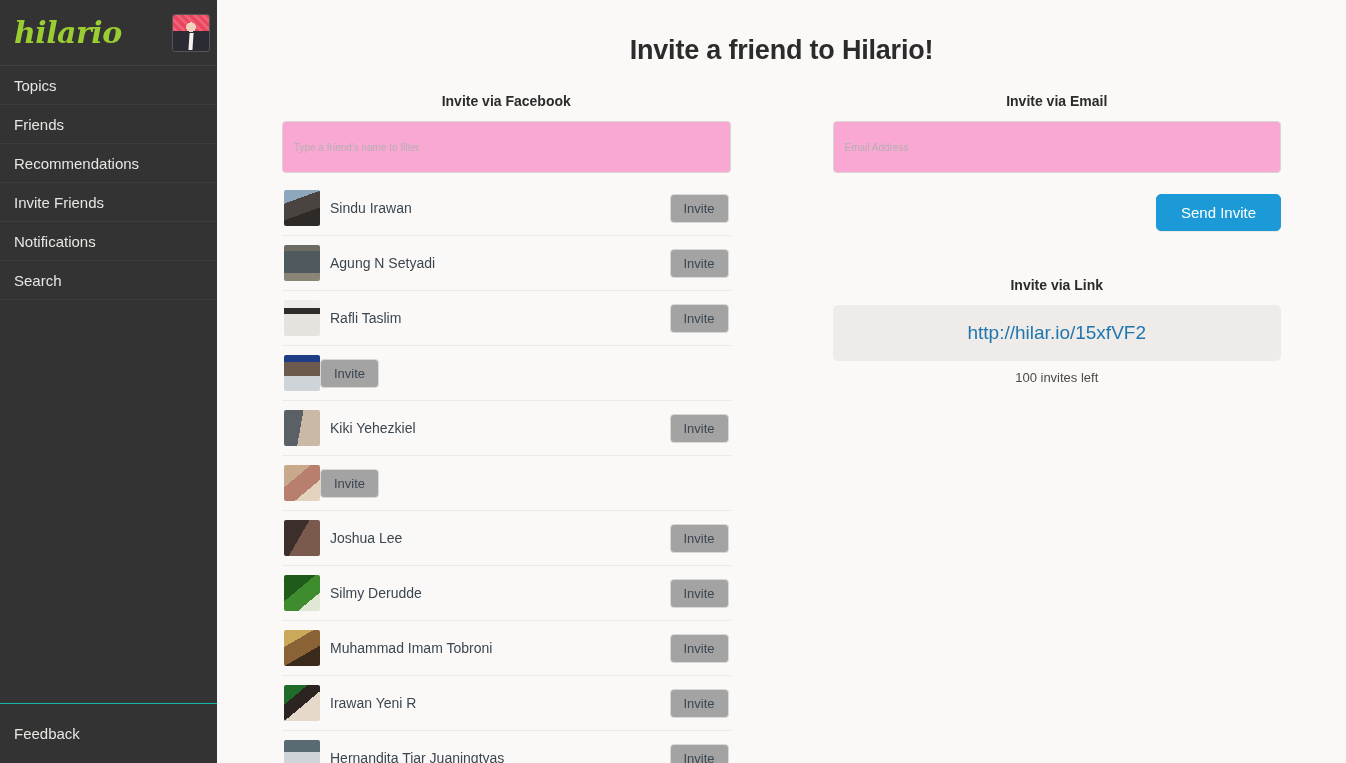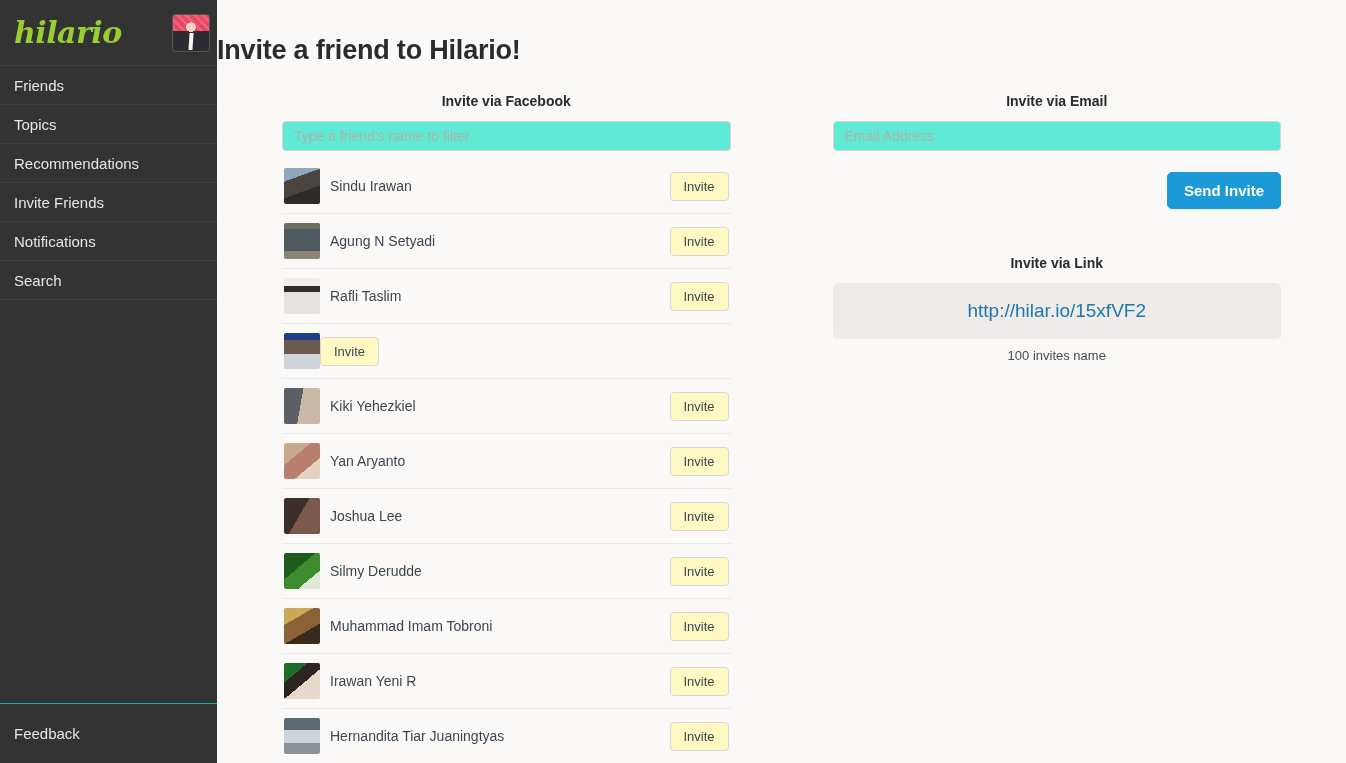--- a/index.html
+++ b/index.html
@@ -68,20 +68,21 @@
   }
 
   
   .main {
     flex: 1 1 auto; height: 763px;
     background: #faf9f7;
     position: relative;
     overflow: hidden;
   }
   .page-title {
+    text-align: center;
     font-size: 27px;
     font-weight: bold;
     color: #2b2b2b;
     padding-top: 35px;
     letter-spacing: -0.2px;
   }
   .columns {
     display: flex;
     padding: 0 65px;
     margin-top: 27px;
@@ -91,26 +92,26 @@
   .col { width: 450px; }
   .section-heading {
     text-align: center;
     font-size: 14px;
     font-weight: bold;
     color: #2b2b2b;
     margin-bottom: 12px;
   }
   .text-input {
     width: 100%;
-    height: 30px;
+    height: 52px;
     border: 1px solid #d8d5d2;
     border-radius: 4px;
-    background: #5eead4;
+    background: #f9a8d4;
     padding: 0 11px;
-    font-size: 14px;
+    font-size: 10px;
     color: #444;
     font-family: "Liberation Sans", sans-serif;
     outline: none;
   }
   .text-input::placeholder { color: #b3b0ad; }
 
   
   .friend-list { margin-top: 8px; }
   .friend-row {
     display: flex; align-items: center;
@@ -129,37 +130,37 @@
     margin-left: 10px;
     font-size: 14px;
     color: #3c4650;
   }
   .invite-btn {
     flex: 0 0 auto;
     min-width: 59px;
     height: 29px;
     border: 1px solid #dad7d4;
     border-radius: 4px;
-    background: #fef9c3;
+    background: #a3a3a3;
     color: #3c4650;
     font-size: 13px;
     font-family: "Liberation Sans", sans-serif;
     cursor: pointer;
   }
 
   
   .send-row { display: flex; justify-content: flex-end; margin-top: 21px; }
   .send-btn {
     background: #1b9ad7;
     border: 1px solid #1b9ad7;
     border-radius: 5px;
     color: #fff;
-    font-weight: bold;
+    font-weight: normal;
     font-size: 15px;
-    padding: 0 16px;
+    padding: 0 24px;
     height: 37px;
     cursor: pointer;
     font-family: "Liberation Sans", sans-serif;
     box-shadow: 0 1px 0 rgba(0,0,0,0.06);
   }
   .link-section { margin-top: 46px; }
   .link-box {
     background: #efebe8;
     border-radius: 5px;
     height: 56px;
@@ -197,24 +198,24 @@
 <div class="app">
 
   <aside class="sidebar">
     <div class="sidebar-header">
       <div class="logo">hilario</div>
       <div class="avatar-top"></div>
     </div>
 
     <nav class="nav">
       <div class="nav-item">
+        <span>Topics</span>
+      </div>
+      <div class="nav-item">
         <span>Friends</span>
-      </div>
-      <div class="nav-item">
-        <span>Topics</span>
       </div>
       <div class="nav-item">
         <span>Recommendations</span>
       </div>
       <div class="nav-item">
         <span>Invite Friends</span>
       </div>
       <div class="nav-item">
         <span>Notifications</span>
       </div>
@@ -259,21 +260,20 @@
             <div class="friend-av av4"></div>
             <button class="invite-btn">Invite</button>
           </div>
           <div class="friend-row">
             <div class="friend-av av5"></div>
             <div class="friend-name">Kiki Yehezkiel</div>
             <button class="invite-btn">Invite</button>
           </div>
           <div class="friend-row">
             <div class="friend-av av6"></div>
-            <div class="friend-name">Yan Aryanto</div>
             <button class="invite-btn">Invite</button>
           </div>
           <div class="friend-row">
             <div class="friend-av av7"></div>
             <div class="friend-name">Joshua Lee</div>
             <button class="invite-btn">Invite</button>
           </div>
           <div class="friend-row">
             <div class="friend-av av8"></div>
             <div class="friend-name">Silmy Derudde</div>
@@ -302,19 +302,19 @@
         <input class="text-input" type="text" placeholder="Email Address" style="">
         <div class="send-row">
           <button class="send-btn">Send Invite</button>
         </div>
 
         <div class="link-section">
           <div class="section-heading">Invite via Link</div>
           <div class="link-box">
             <a class="link-url" href="#">http://hilar.io/15xfVF2</a>
           </div>
-          <div class="invites-left">100 invites name</div>
+          <div class="invites-left">100 invites left</div>
         </div>
       </section>
 
     </div>
   </main>
 </div>
 
 </body></html>

